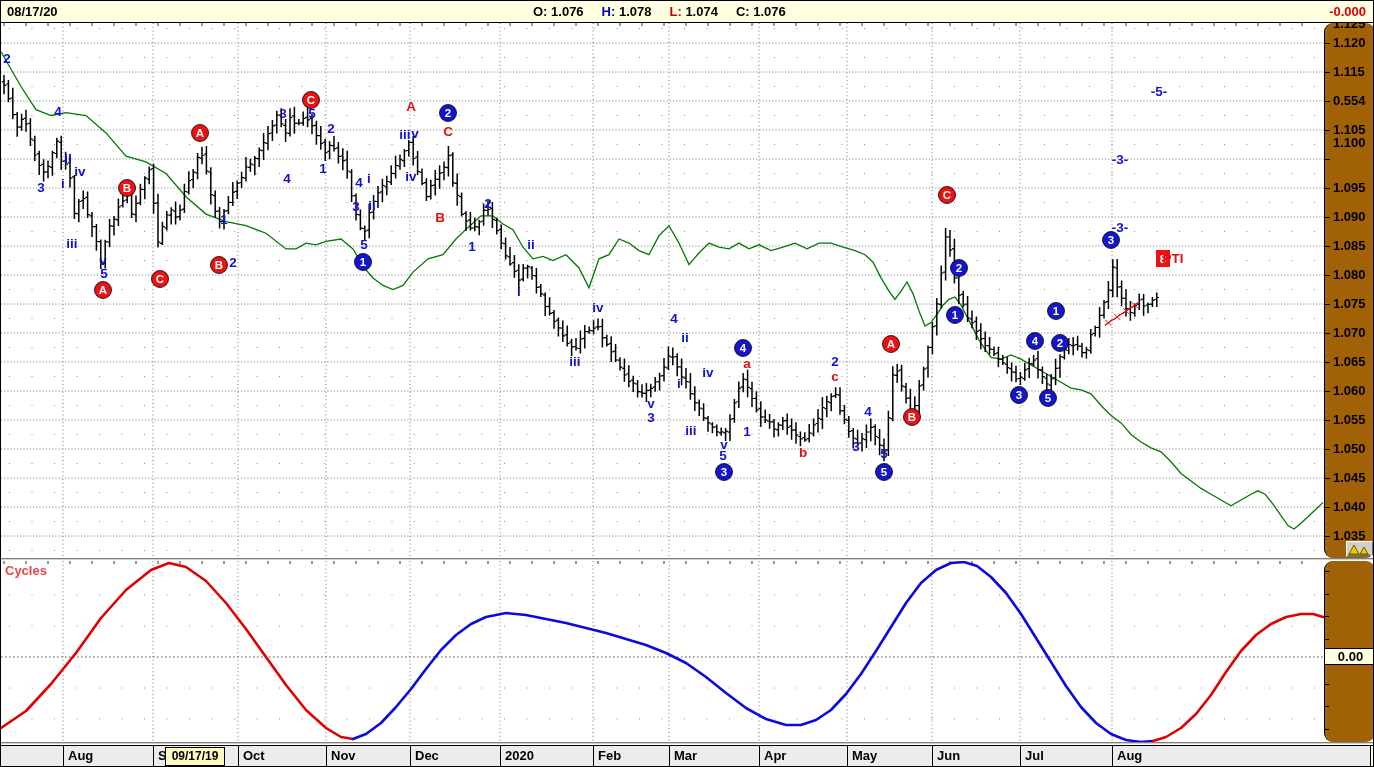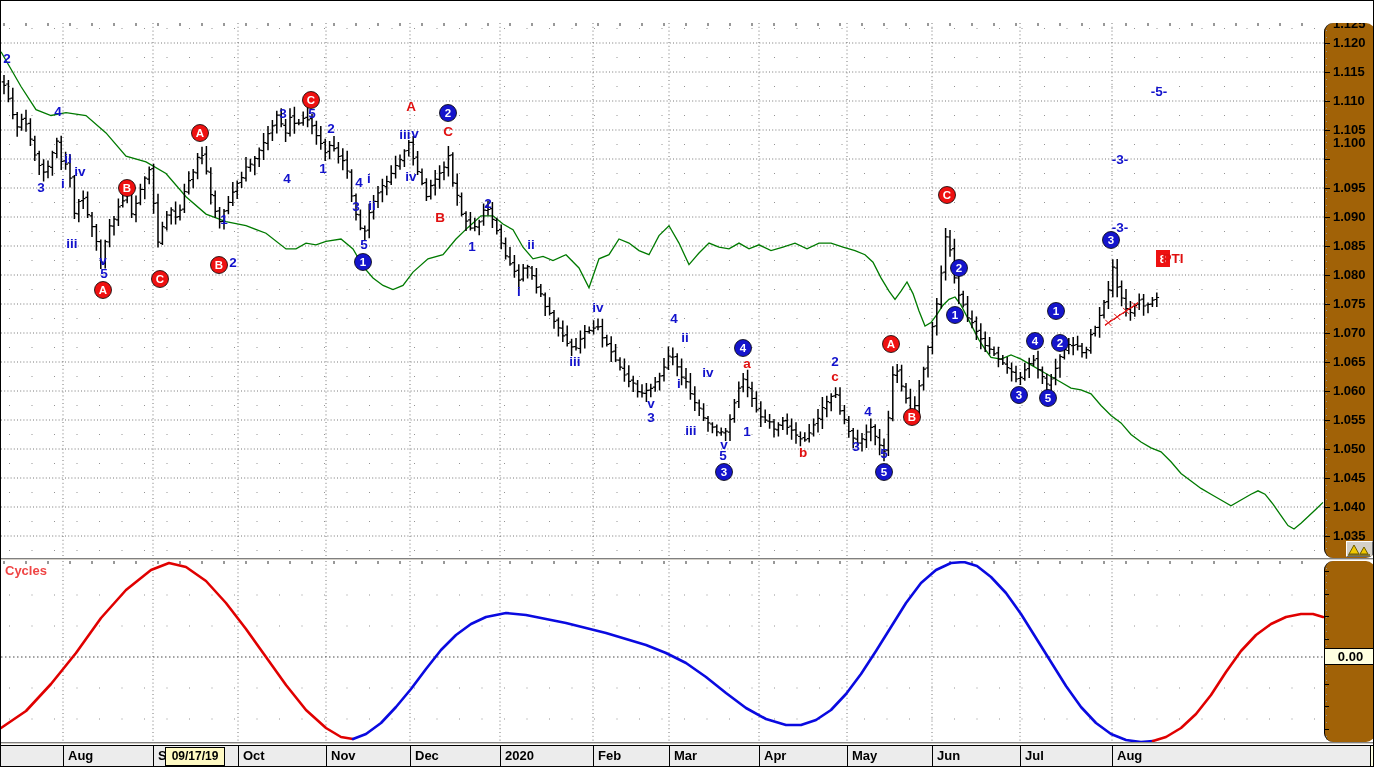--- a/index.html
+++ b/index.html
@@ -31,20 +31,25 @@
   .cl{font:bold 11.5px "Liberation Sans",sans-serif;fill:#fff;text-anchor:middle;}
   .gmaj{stroke:#555;stroke-width:0.8;stroke-dasharray:1 2.2;}
   .gmin{stroke:#777;stroke-width:0.8;stroke-dasharray:1 21.5;}
   .gver{stroke:#555;stroke-width:0.8;stroke-dasharray:1 2.8;}
 </style>
 </head>
 <body>
 
 <div class="window">
 
+  <div class="topbar">
+    <span class="date">08/17/20</span>
+    <div class="ohlc" id="ohlc"><span class="of"><span style="color:#000000">O:</span> 1.076</span><span class="of"><span style="color:#0000cc">H:</span> 1.078</span><span class="of"><span style="color:#cc0000">L:</span> 1.074</span><span class="of"><span style="color:#000000">C:</span> 1.076</span></div>
+    <span class="change">-0.000</span>
+  </div>
 
   <div class="main-panel">
     <svg id="mainsvg" width="1323" height="535" viewBox="0 22 1323 535">
         <line class="gmaj" x1="0" y1="13.0" x2="1323" y2="13.0"></line>
         <line class="gmin" x1="8" y1="27.5" x2="1323" y2="27.5"></line>
         <line class="gmaj" x1="0" y1="42.0" x2="1323" y2="42.0"></line>
         <line class="gmin" x1="8" y1="56.5" x2="1323" y2="56.5"></line>
         <line class="gmaj" x1="0" y1="71.0" x2="1323" y2="71.0"></line>
         <line class="gmin" x1="8" y1="85.5" x2="1323" y2="85.5"></line>
         <line class="gmaj" x1="0" y1="100.0" x2="1323" y2="100.0"></line>
@@ -204,21 +209,21 @@
         <text class="cl" x="1162" y="262" font-size="13">8</text>
         <text class="wl r" x="1172" y="262" text-anchor="start" font-size="14">PTI</text>
       </svg>
     <div class="vscale" id="pscale" style="height:535px;">
         <div class="ptick" style="top:-7px">1.125</div>
         <div class="pdash" style="top:20px"></div>
         <div class="ptick" style="top:12px">1.120</div>
         <div class="pdash" style="top:49px"></div>
         <div class="ptick" style="top:41px">1.115</div>
         <div class="pdash" style="top:78px"></div>
-        <div class="ptick" style="top:70px">1.110</div>
+        <div class="ptick" style="top:70px">0.554</div>
         <div class="pdash" style="top:107px"></div>
         <div class="ptick" style="top:99px">1.105</div>
         <div class="pdash" style="top:136px"></div>
         <div class="ptick" style="top:112px">1.100</div>
         <div class="pdash" style="top:165px"></div>
         <div class="ptick" style="top:157px">1.095</div>
         <div class="pdash" style="top:194px"></div>
         <div class="ptick" style="top:186px">1.090</div>
         <div class="pdash" style="top:223px"></div>
         <div class="ptick" style="top:215px">1.085</div>

